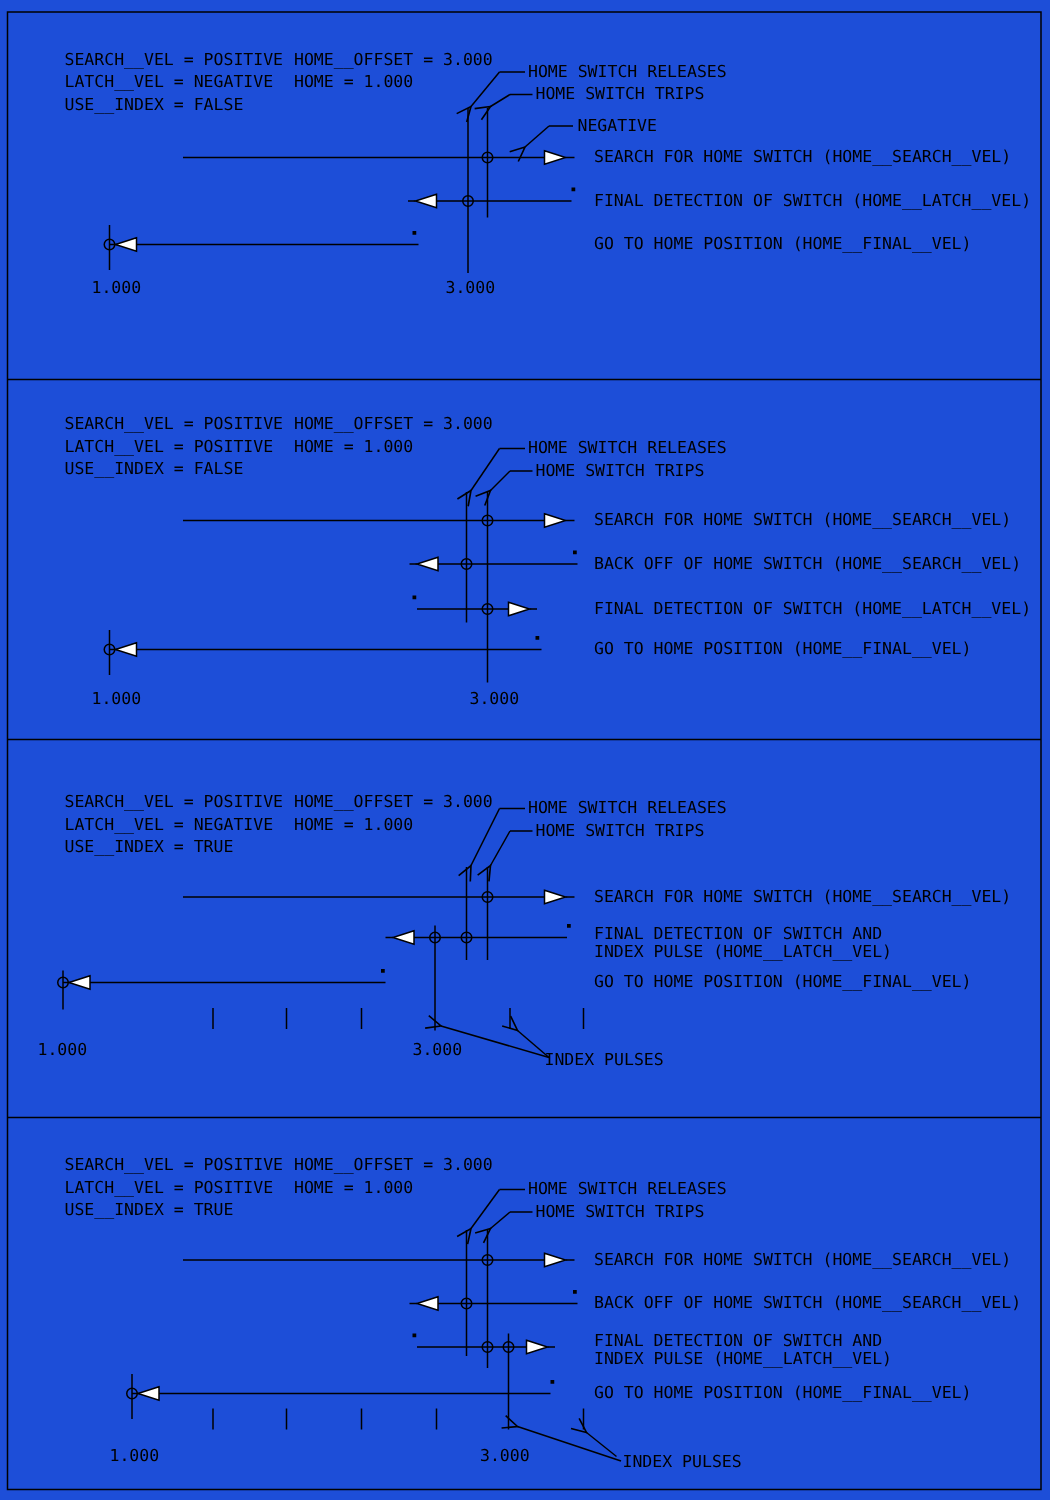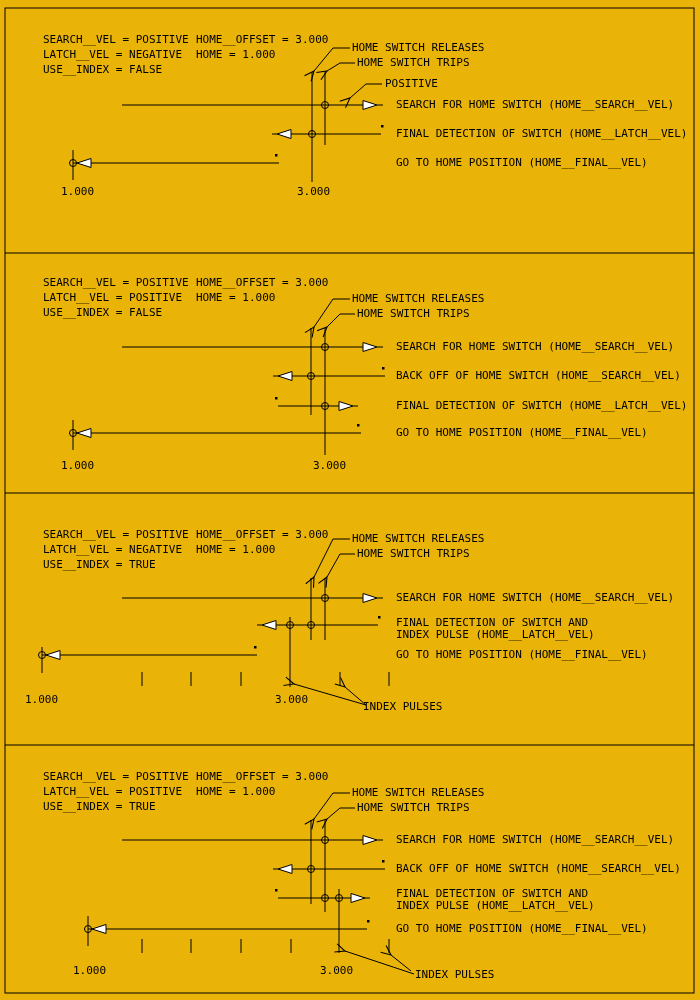--- a/index.html
+++ b/index.html
@@ -1,16 +1,16 @@
 <!DOCTYPE html>
 <html><head>
 <meta charset="utf-8">
 <style>
   html,body{margin:0;padding:0;background:#fff;}
-  #stage{position:relative;width:700px;height:1000px;background:#eab308;overflow:hidden;
+  #stage{position:relative;width:700px;height:1000px;background:#1d4ed8;overflow:hidden;
          font-family:"DejaVu Sans Mono", monospace;}
   #stage svg{position:absolute;left:0;top:0;}
   .t{position:absolute;font-size:11px;line-height:12px;color:#000;white-space:pre;letter-spacing:0;}
   svg line, svg rect.frame, svg circle, svg polygon, svg path{stroke:#000;stroke-width:1;}
   svg line{fill:none;}
   svg circle{fill:none;}
   svg polygon{fill:#fff;}
   svg .dot{fill:#000;stroke:none;}
   svg rect.frame{fill:none;}
 </style>
@@ -170,21 +170,21 @@
   </g>
 </svg>
 
   <span class="t" style="left:43px;top:34px">SEARCH__VEL = POSITIVE</span>
   <span class="t" style="left:43px;top:49px">LATCH__VEL = NEGATIVE</span>
   <span class="t" style="left:43px;top:64px">USE__INDEX = FALSE</span>
   <span class="t" style="left:196px;top:34px">HOME__OFFSET = 3.000</span>
   <span class="t" style="left:196px;top:49px">HOME = 1.000</span>
   <span class="t" style="left:352px;top:42px">HOME SWITCH RELEASES</span>
   <span class="t" style="left:357px;top:57px">HOME SWITCH TRIPS</span>
-  <span class="t" style="left:385px;top:78px">POSITIVE</span>
+  <span class="t" style="left:385px;top:78px">NEGATIVE</span>
   <span class="t" style="left:396px;top:99px">SEARCH FOR HOME SWITCH (HOME__SEARCH__VEL)</span>
   <span class="t" style="left:396px;top:128px">FINAL DETECTION OF SWITCH (HOME__LATCH__VEL)</span>
   <span class="t" style="left:396px;top:157px">GO TO HOME POSITION (HOME__FINAL__VEL)</span>
   <span class="t" style="left:61px;top:186px">1.000</span>
   <span class="t" style="left:297px;top:186px">3.000</span>
 
   <span class="t" style="left:43px;top:277px">SEARCH__VEL = POSITIVE</span>
   <span class="t" style="left:43px;top:292px">LATCH__VEL = POSITIVE</span>
   <span class="t" style="left:43px;top:307px">USE__INDEX = FALSE</span>
   <span class="t" style="left:196px;top:277px">HOME__OFFSET = 3.000</span>

